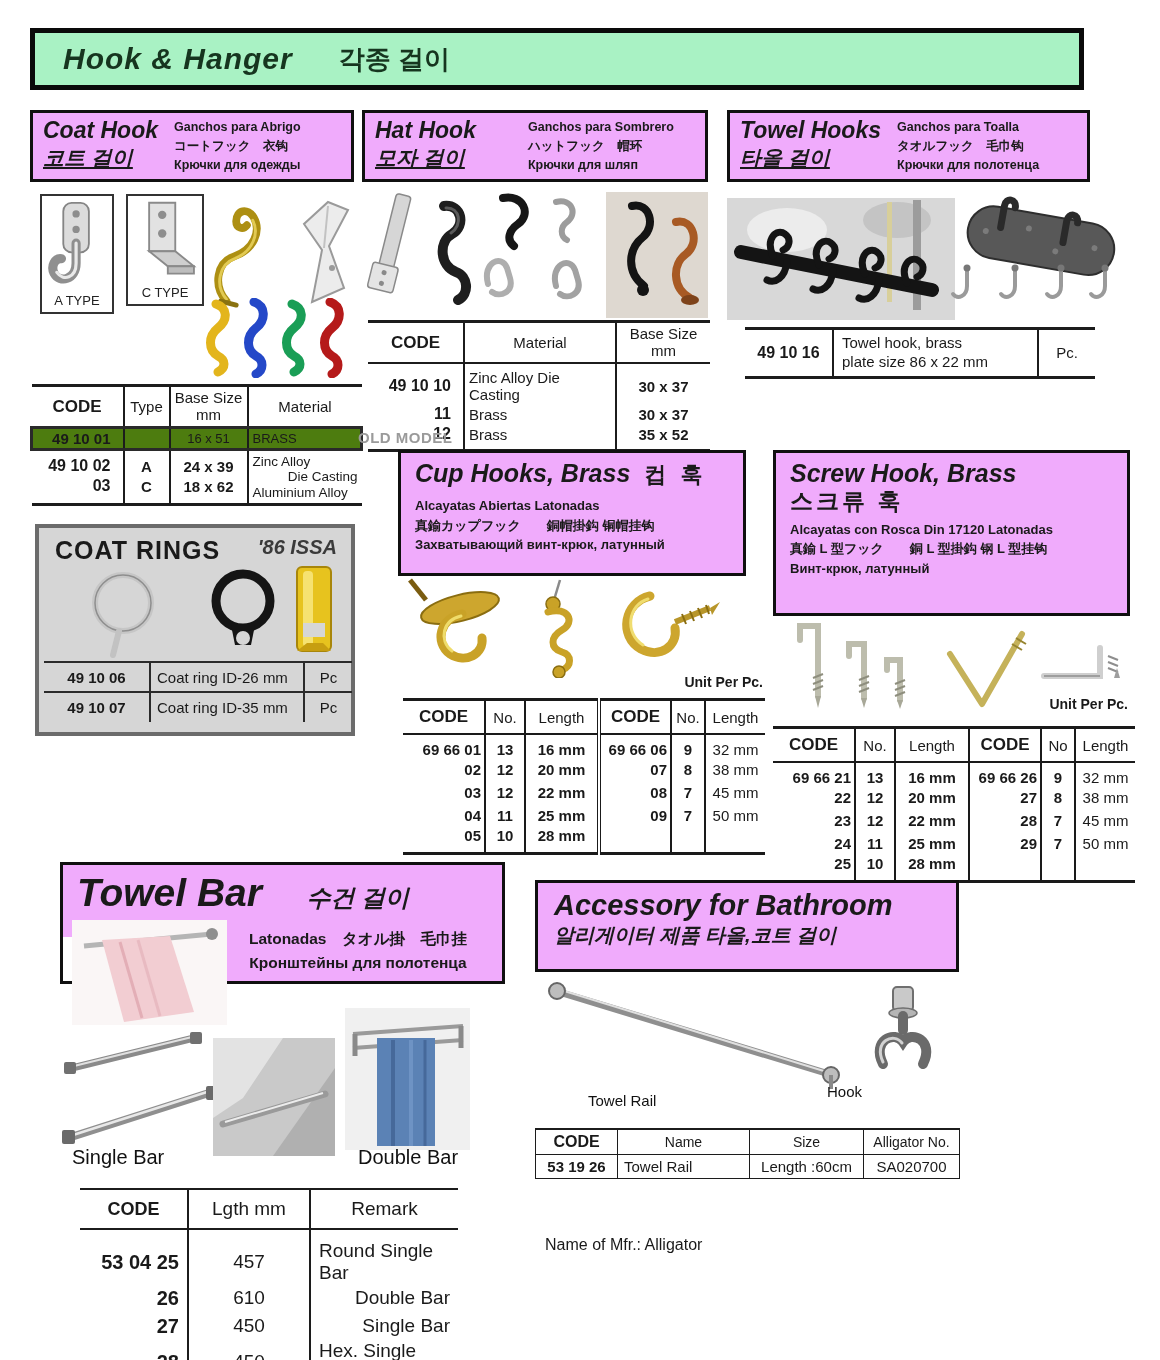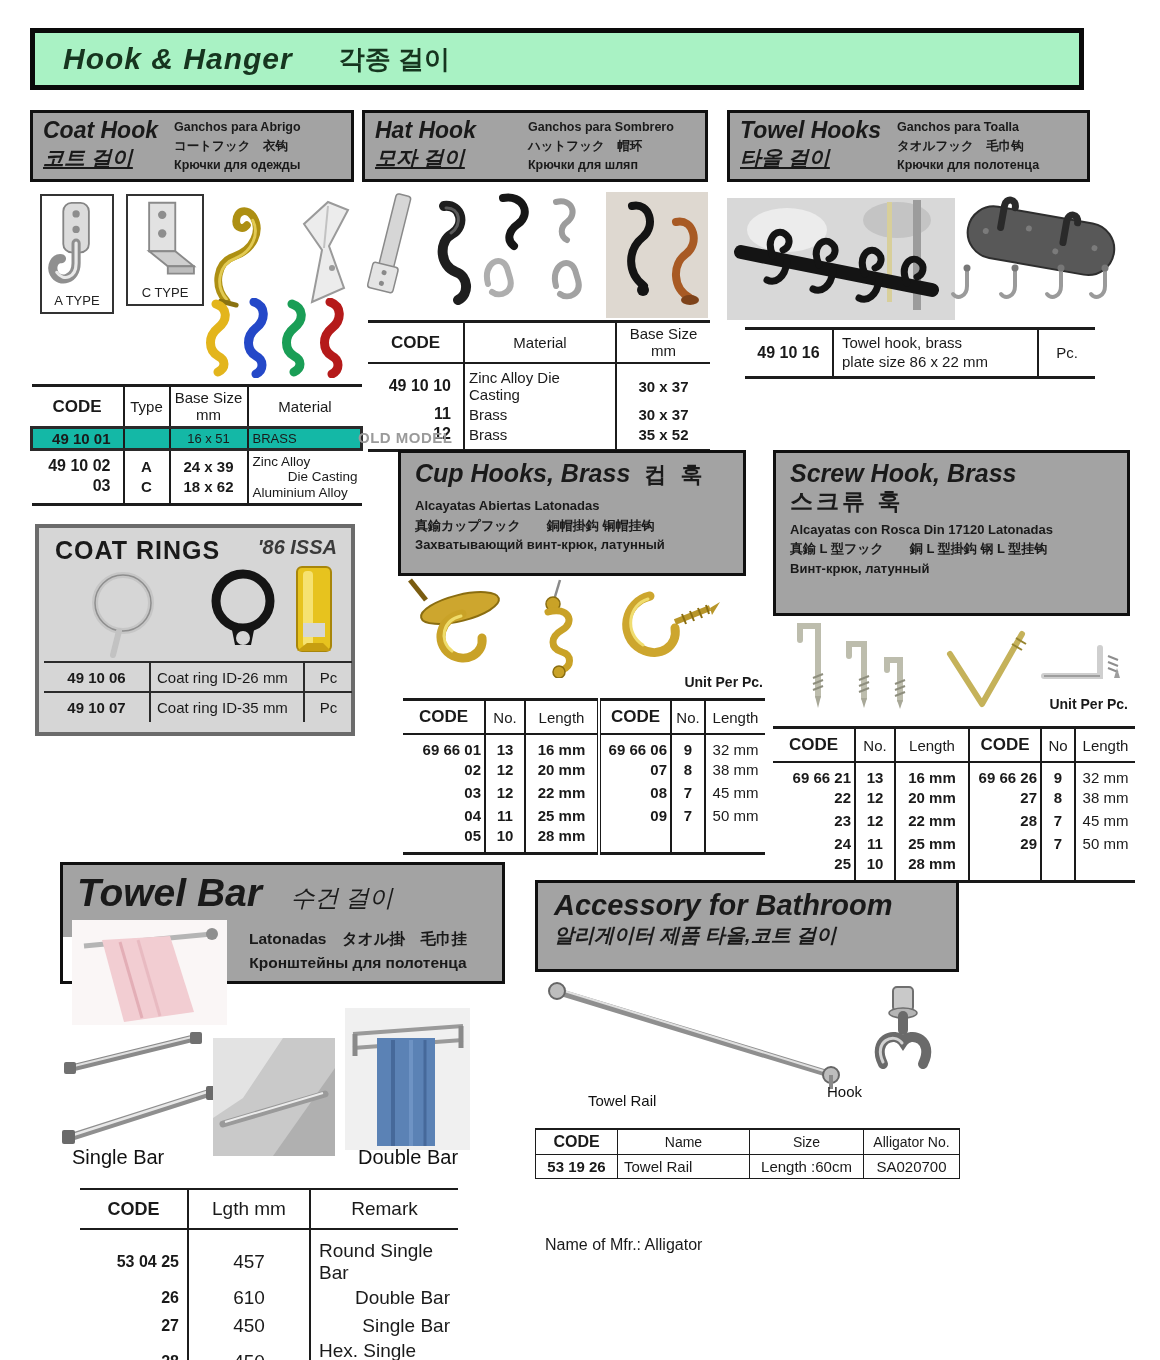--- a/index.html
+++ b/index.html
@@ -8,40 +8,40 @@
 
   .abs { position:absolute; }
 
   
   .banner { left:30px; top:28px; width:1054px; height:62px; background:#a9f2c4;
             border:5px solid #0a0a0a; display:flex; align-items:center; padding-left:28px; }
   .banner .en { font-style:italic; font-weight:bold; font-size:30px; color:#16351f; letter-spacing:1px; }
   .banner .ko { font-weight:bold; font-size:26px; color:#16351f; margin-left:46px; }
 
   
-  .cyanbox { background:#a3a3a3; border:3px solid #101010; }
+  .cyanbox { background:#f0abfc; border:3px solid #101010; }
   .head3 { display:flex; }
   .head3 .titles { padding:4px 8px 0 10px; white-space:nowrap; }
   .head3 .titles .en { font-style:italic; font-weight:bold; font-size:23px; line-height:1.2; }
   .head3 .titles .ko { font-style:italic; font-weight:bold; font-size:21px; line-height:1.2;text-decoration:underline; }
   .head3 .langs { padding:5px 4px 0 8px; font-size:12.5px; font-weight:bold; line-height:1.5; }
 
   
   table { border-collapse:collapse; table-layout:fixed; }
   .cat-table { border-top:3px solid #1c1c1c; border-bottom:3px solid #1c1c1c; }
   .cat-table thead th { border-bottom:2px solid #1c1c1c; font-weight:normal; font-size:15px; padding:3px 2px; }
   .cat-table thead th.bold { font-weight:bold; font-size:17px; }
   .cat-table th + th, .cat-table td + td { border-left:2px solid #1c1c1c; }
   .cat-table td { font-size:15px; padding:1px 4px; }
   td.code { font-weight:bold; font-size:16px; text-align:right; padding-right:12px; white-space:nowrap; }
   td.ctr { text-align:center; }
   td.b { font-weight:bold; }
 
   
-  tr.oldrow td { background:#14b8a6; border-top:3px solid #2a2a2a; border-bottom:3px solid #2a2a2a; font-size:13px;margin-top:14px; }
+  tr.oldrow td { background:#4d7c0f; border-top:3px solid #2a2a2a; border-bottom:3px solid #2a2a2a; font-size:13px;margin-top:14px; }
   tr.oldrow td:first-child { border-left:3px solid #2a2a2a; }
   tr.oldrow td:last-child { border-right:3px solid #2a2a2a; }
   .oldmodel { color:#9a9a9a; font-weight:bold; font-size:15px; letter-spacing:.5px; }
 
   .matcell div { line-height:1.15; font-size:13.5px; }
   .matcell .m2 { text-align:right; }
 
   
   .rings { background:#d6d6d6; border:4px solid #6b6b6b; }
   .rings .titlerow { display:flex; justify-content:space-between; padding:8px 14px 0 16px; }
@@ -66,34 +66,34 @@
 
   
   .bighead { padding:6px 10px 0 14px; }
   .bighead .l1 { font-style:italic; font-weight:bold; font-size:25px; white-space:nowrap; }
   .bighead .l1 .ko { font-style:normal; font-size:22px; margin-left:14px; letter-spacing:4px; }
   .bighead .ko2 { font-weight:bold; font-size:23px; letter-spacing:3px; line-height:1.2; }
   .bighead .s { font-weight:bold; font-size:13px; line-height:1.5; }
 
   
   .tbhead .en { font-style:italic; font-weight:bold; font-size:39px; }
-  .tbhead .ko { font-style:italic; font-weight:normal; font-size:24px; margin-left:24px; }
+  .tbhead .ko { font-style:italic; font-weight:bold; font-size:24px; margin-left:40px; }
   .tbhead .langs { position:absolute; right:8px; bottom:6px; width:272px; text-align:center;
                    font-size:15.5px; font-weight:bold; line-height:1.55; }
   .tbcut { position:absolute; left:0; bottom:0; width:163px; height:44px; background:#fff; }
   .photolabel { font-size:20px; color:#111; }
 
   .tb-table { border-top:2.5px solid #1c1c1c; border-bottom:2.5px solid #1c1c1c; }
   .tb-table thead th { border-bottom:2.5px solid #1c1c1c; font-size:19px; font-weight:normal; padding:8px 2px; }
   .tb-table thead th.bold { font-weight:bold; font-size:18px; }
   .tb-table th + th, .tb-table td + td { border-left:2.5px solid #1c1c1c; }
   .tb-table td { font-size:19px; height:28px; padding:0 8px; }
   .tb-table tbody tr:first-child td { padding-top:10px; }
   .tb-table tbody tr:last-child td { padding-bottom:12px; }
-  .tb-table td.code { font-size:16px; }
+  .tb-table td.code { font-size:20px; }
   .tb-table tr.ralign td.remark { text-align:right; }
 
   
   .acchead { padding:6px 0 0 16px; }
   .acchead .en { font-style:italic; font-weight:bold; font-size:29px; }
   .acchead .ko { font-style:italic; font-weight:bold; font-size:20px; }
   .acc-table { border-top:2px solid #1c1c1c; }
   .acc-table th, .acc-table td { border:1.5px solid #1c1c1c; }
   .acc-table th { font-size:14px; font-weight:normal; padding:3px 2px; }
   .acc-table th.bold { font-weight:bold; font-size:16px; }

